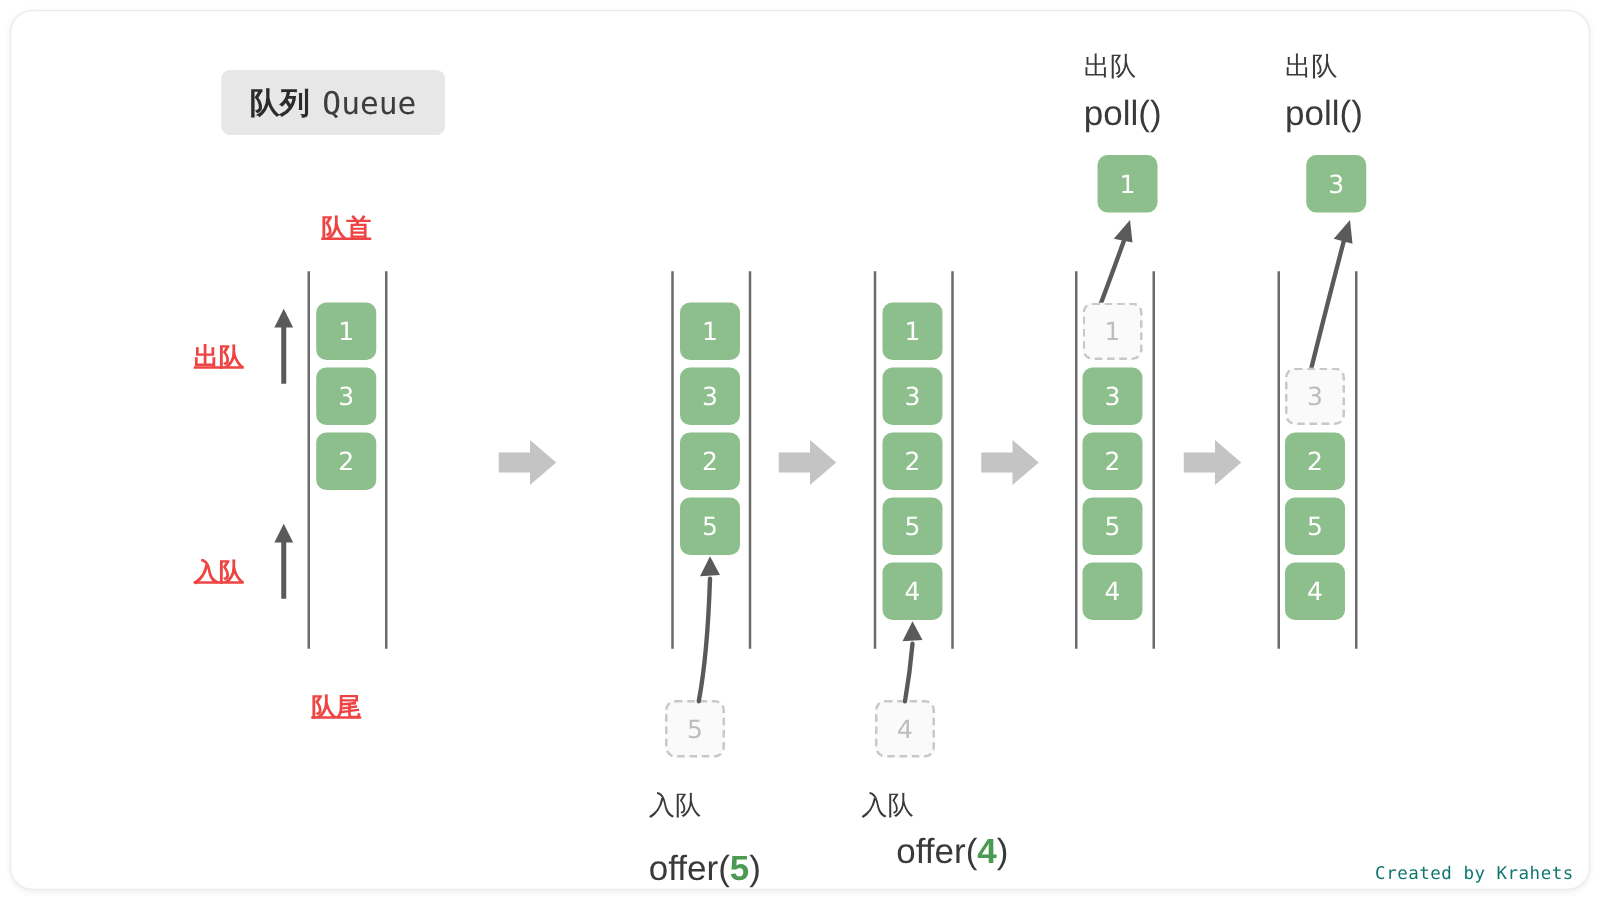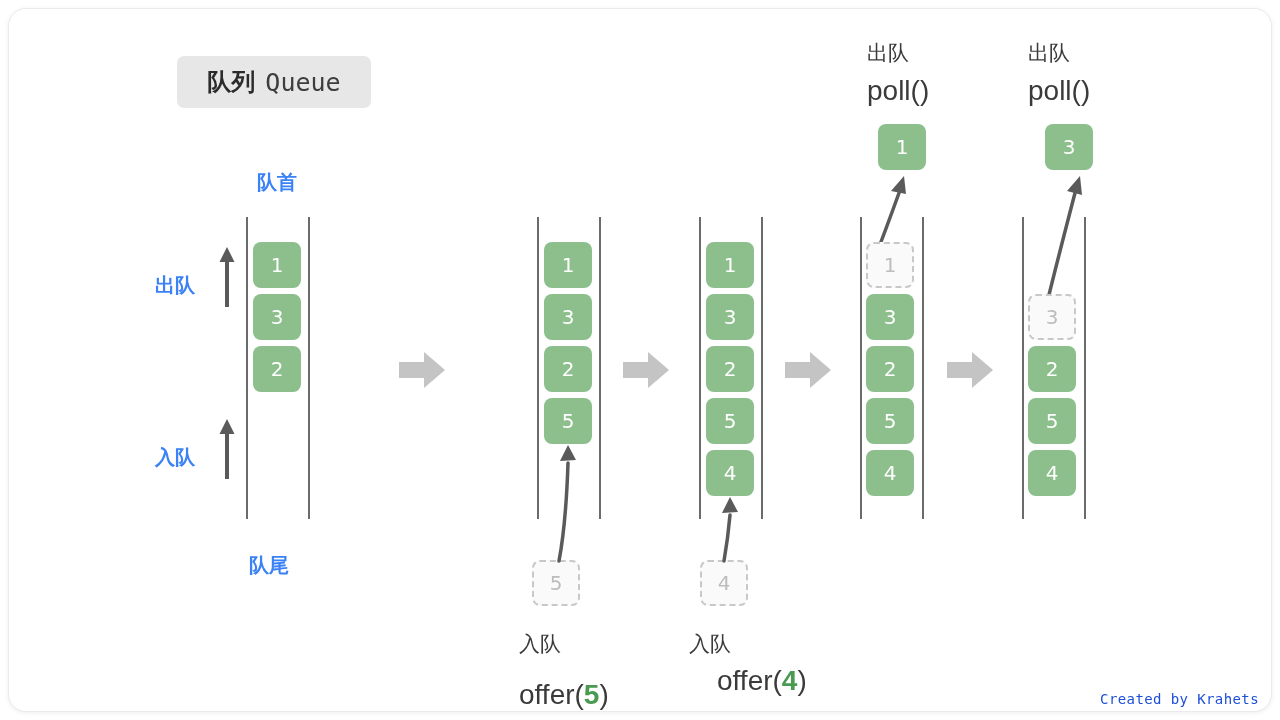--- a/index.html
+++ b/index.html
@@ -19,40 +19,41 @@
     box-shadow: 0 1px 5px rgba(0,0,0,0.07);
     overflow: hidden;
   }
   #stage { position: absolute; left: 0; top: 0; width: 1280px; height: 720px; }
 
   .abs { position: absolute; }
 
   
   #title-badge {
     left: 168px; top: 47px;
-    width: 194px; height: 52px;
+    width: 179px; height: 52px;
     background: #e7e7e7;
     border-radius: 7px;
     display: flex; align-items: center; justify-content: center;
     gap: 10px;
   }
   #title-badge .cn {
     font-size: 24px; font-weight: bold; color: #2b2b2b;
     font-family: "DejaVu Sans", "Liberation Sans", sans-serif;
   }
   #title-badge .en {
     font-size: 25px; color: #3d3d3d;
     font-family: "DejaVu Sans Mono", "Liberation Mono", monospace;
   }
 
   
   .cn-bold {
     font-family: "DejaVu Sans", "Liberation Sans", sans-serif;
-    font-weight: bold; color: #3b82f6; font-size: 20px;
+    font-weight: bold; color: #ef4444; font-size: 20px;
     white-space: nowrap;
+    text-decoration: underline;
   }
   .cn-plain {
     font-family: "DejaVu Sans", "Liberation Sans", sans-serif;
     color: #3a3a3a; font-size: 21px; white-space: nowrap;
   }
   .mono {
     font-family: Liberation Sans, sans-serif;
     color: #3a3a3a; font-size: 28px; white-space: nowrap;
   }
   .mono .hl { color: #4a9a52; font-weight: bold; }
@@ -76,21 +77,21 @@
     border: 2px dashed #c8c8c8;
   }
 
   
   .step-arrow { width: 46px; height: 42px; }
 
   
   #credit {
     right: 30px; bottom: 22px;
     font-family: "DejaVu Sans Mono", "Liberation Mono", monospace;
-    font-size: 14px; color: #1d4ed8; letter-spacing: .4px;
+    font-size: 14px; color: #0f766e; letter-spacing: .4px;
   }
 
   svg { overflow: visible; display: block; }
 </style>
 </head>
 <body>
 
 <div id="card">
 <div id="stage">
 

